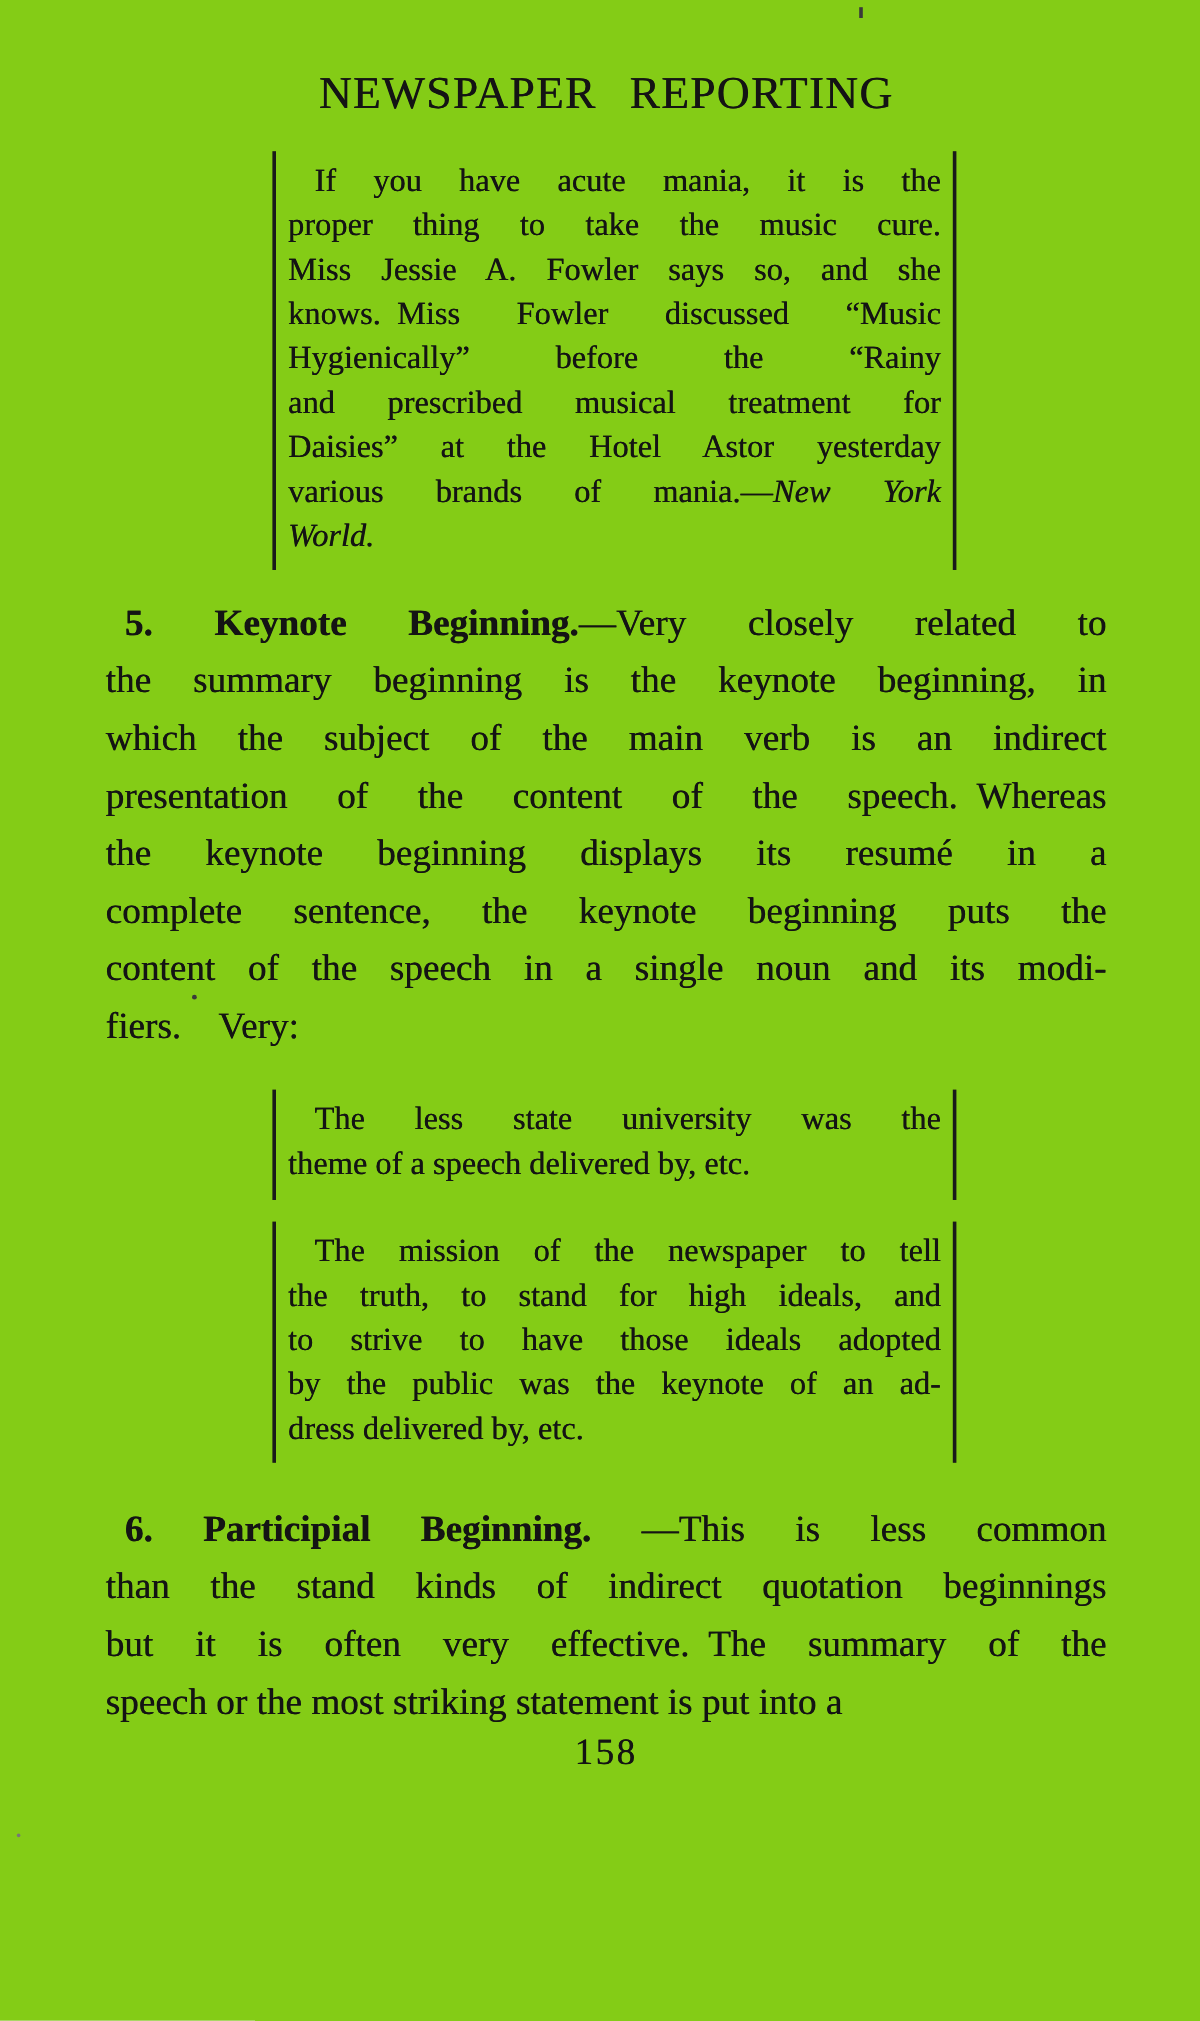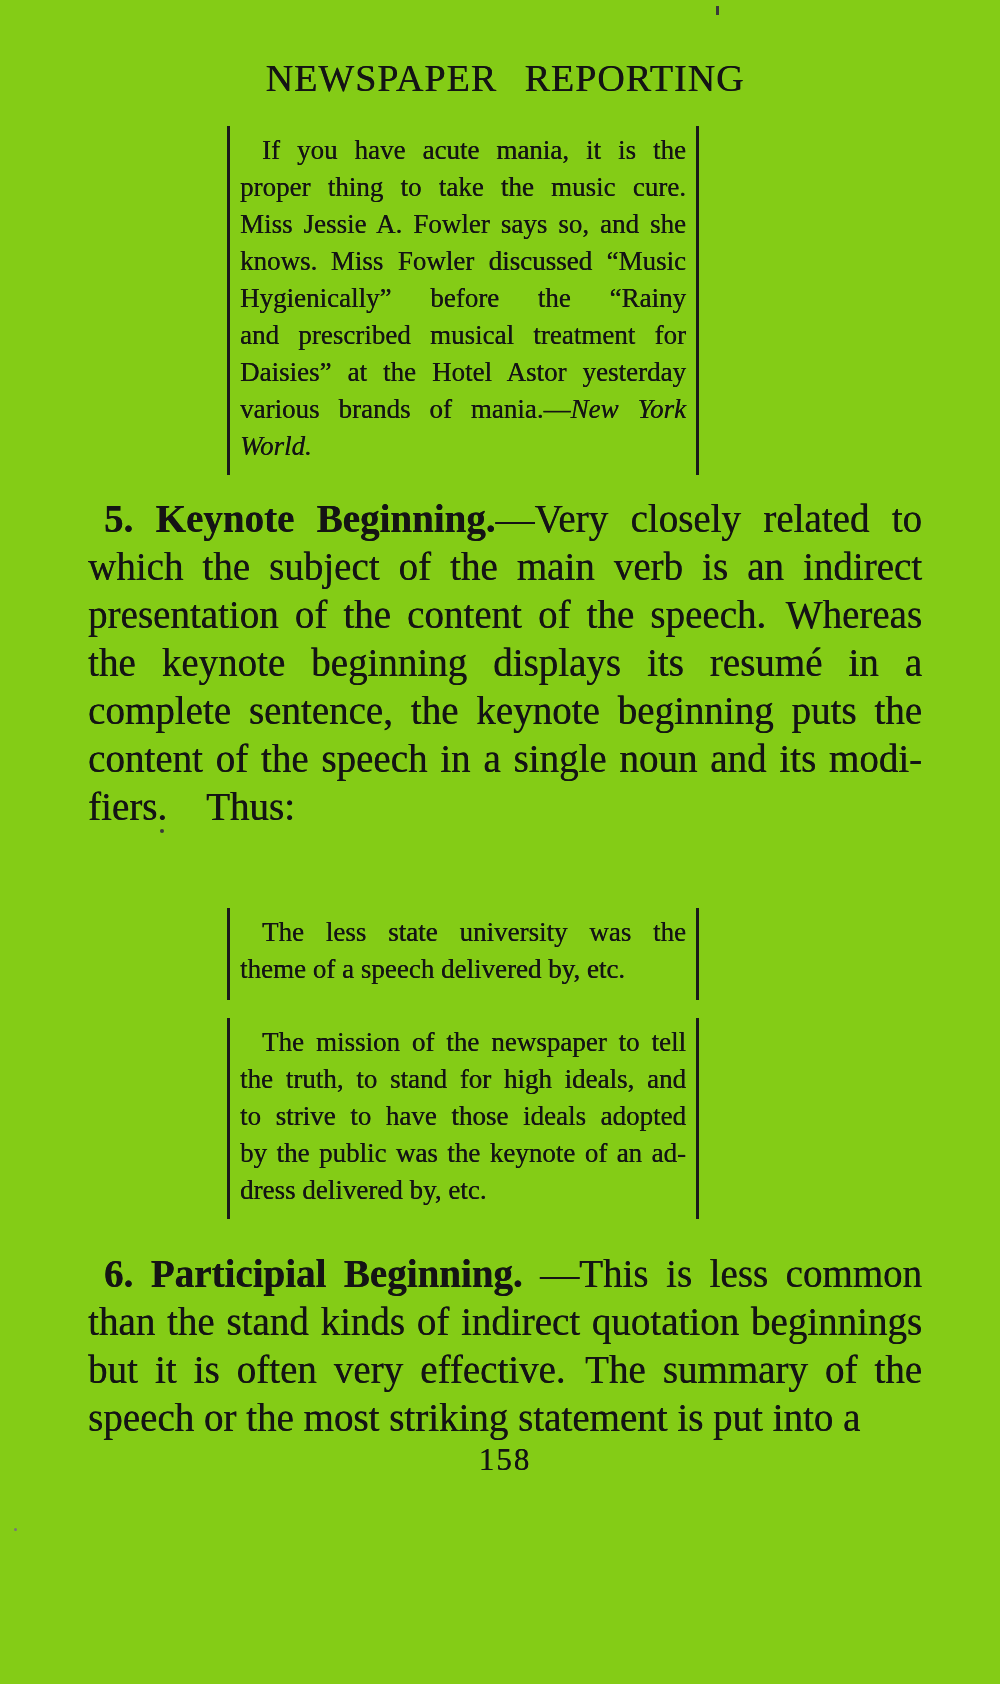--- a/index.html
+++ b/index.html
@@ -21,34 +21,34 @@
     text-align: center;
     font-size: 38px;
     letter-spacing: 1px;
     word-spacing: 17px;
     text-shadow: 0.4px 0 0 #141414;
     white-space: nowrap;
   }
   .quote {
     position: absolute;
     left: 227px;
-    width: 472px;
+    width: 570px;
     box-sizing: border-box;
     border-left: 3px solid #1a1a1a;
     border-right: 3px solid #1a1a1a;
     padding: 6px 10px 10px 10px;
     font-size: 27px;
     line-height: 37px;
     text-shadow: 0.3px 0 0 #141414;
   }
   .para {
     position: absolute;
     left: 88px;
     width: 834px;
-    font-size: 39px;
+    font-size: 31px;
     line-height: 48px;
     text-shadow: 0.35px 0 0 #141414;
   }
   .line { white-space: normal; }
   .jline { text-align: justify; text-align-last: justify; }
   .qindent { text-indent: 22px; }
   .pindent { text-indent: 16px; }
   .bold { font-weight: bold; }
   .ital { font-style: italic; }
   .pagenum {
@@ -82,26 +82,27 @@
     <div class="line jline">knows. Miss Fowler discussed “Music</div>
     <div class="line jline">Hygienically” before the “Rainy</div>
     <div class="line jline">and prescribed musical treatment for</div>
     <div class="line jline">Daisies” at the Hotel Astor yesterday</div>
     <div class="line jline"><span>various brands of mania.—</span><span class="ital">New York</span></div>
     <div class="line"><span class="ital">World.</span></div>
   </div>
 
   <div class="para" style="top:495px;">
     <div class="line jline pindent"><span class="bold">5. Keynote Beginning.</span><span>—Very closely related to</span></div>
+    <div class="line jline">the summary beginning is the keynote beginning, in</div>
     <div class="line jline">which the subject of the main verb is an indirect</div>
     <div class="line jline">presentation of the content of the speech. Whereas</div>
     <div class="line jline">the keynote beginning displays its resumé in a</div>
     <div class="line jline">complete sentence, the keynote beginning puts the</div>
     <div class="line jline">content of the speech in a single noun and its modi-</div>
-    <div class="line">fiers. Thus:</div>
+    <div class="line">fiers. Very:</div>
   </div>
 
   <div class="quote" style="top:908px; padding-bottom:12px;">
     <div class="line jline qindent">The less state university was the</div>
     <div class="line">theme of a speech delivered by, etc.</div>
   </div>
 
   <div class="quote" style="top:1018px;">
     <div class="line jline qindent">The mission of the newspaper to tell</div>
     <div class="line jline">the truth, to stand for high ideals, and</div>

